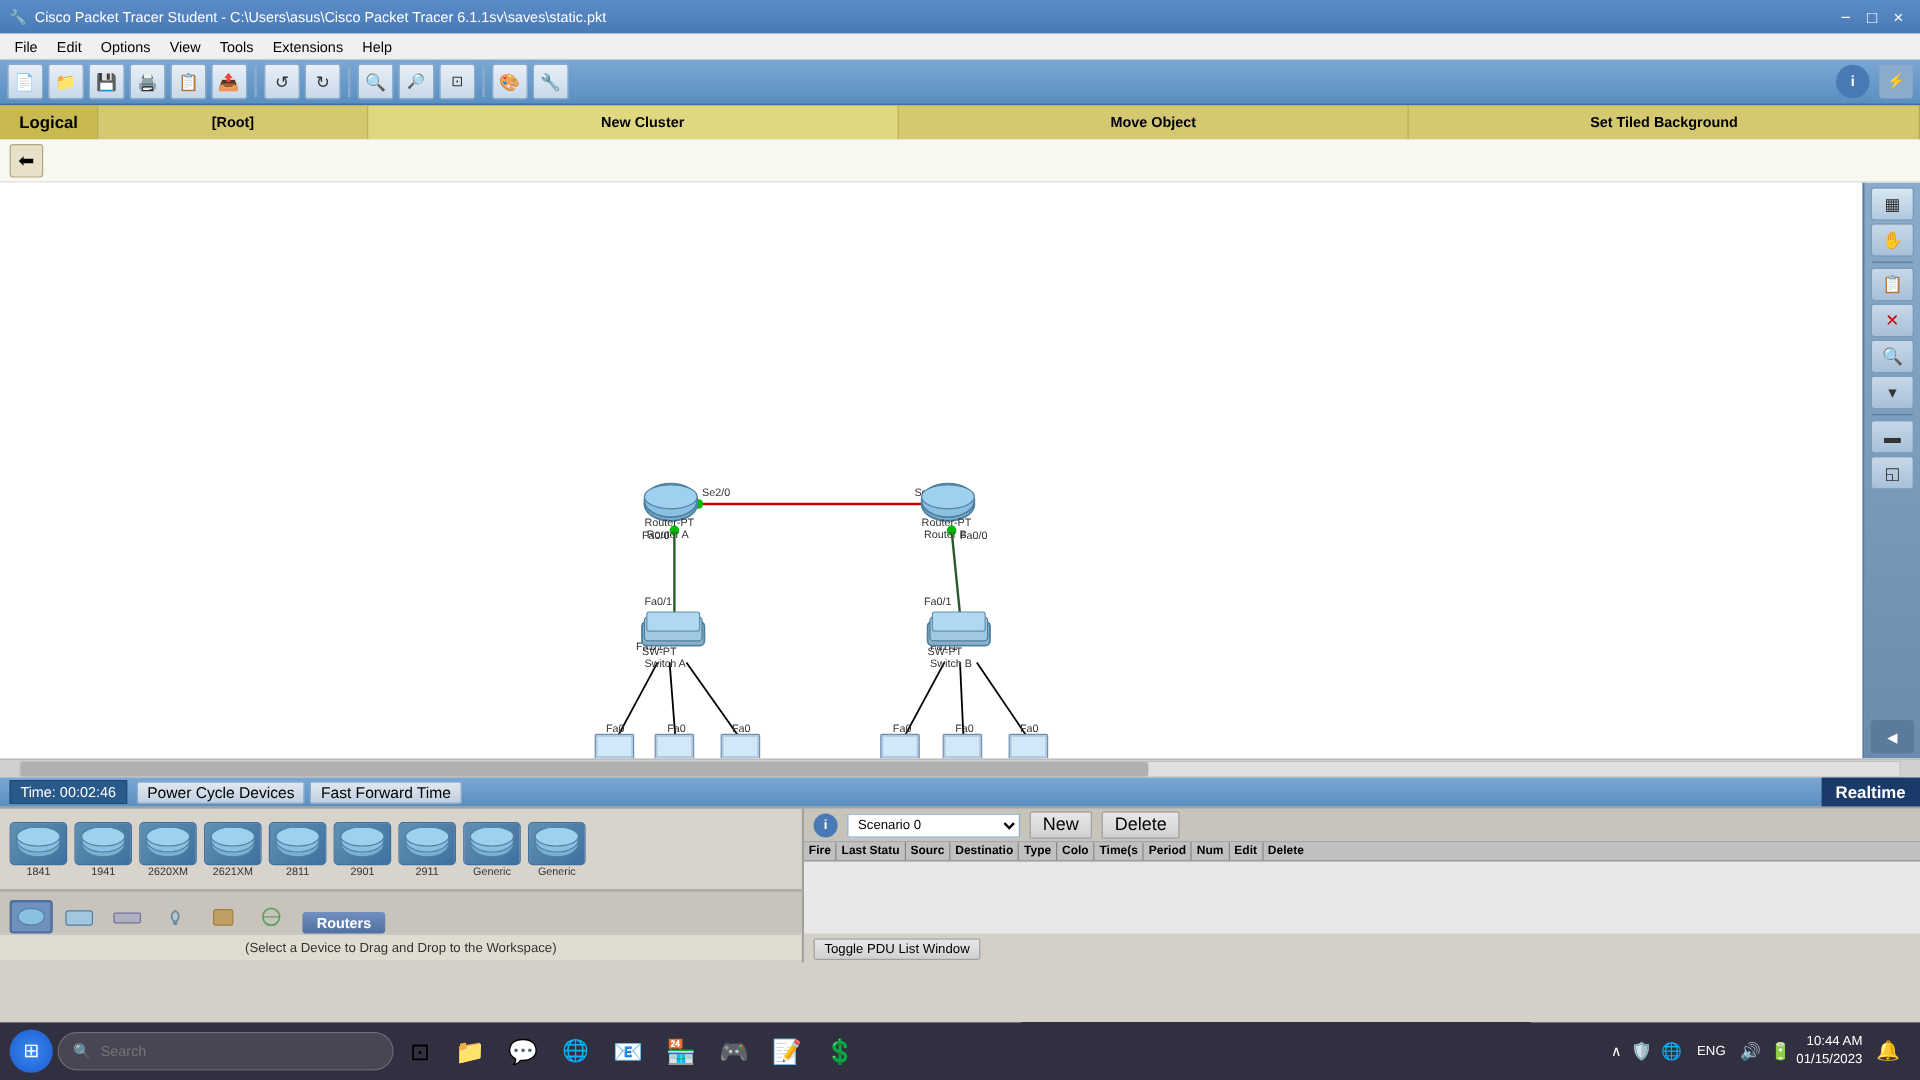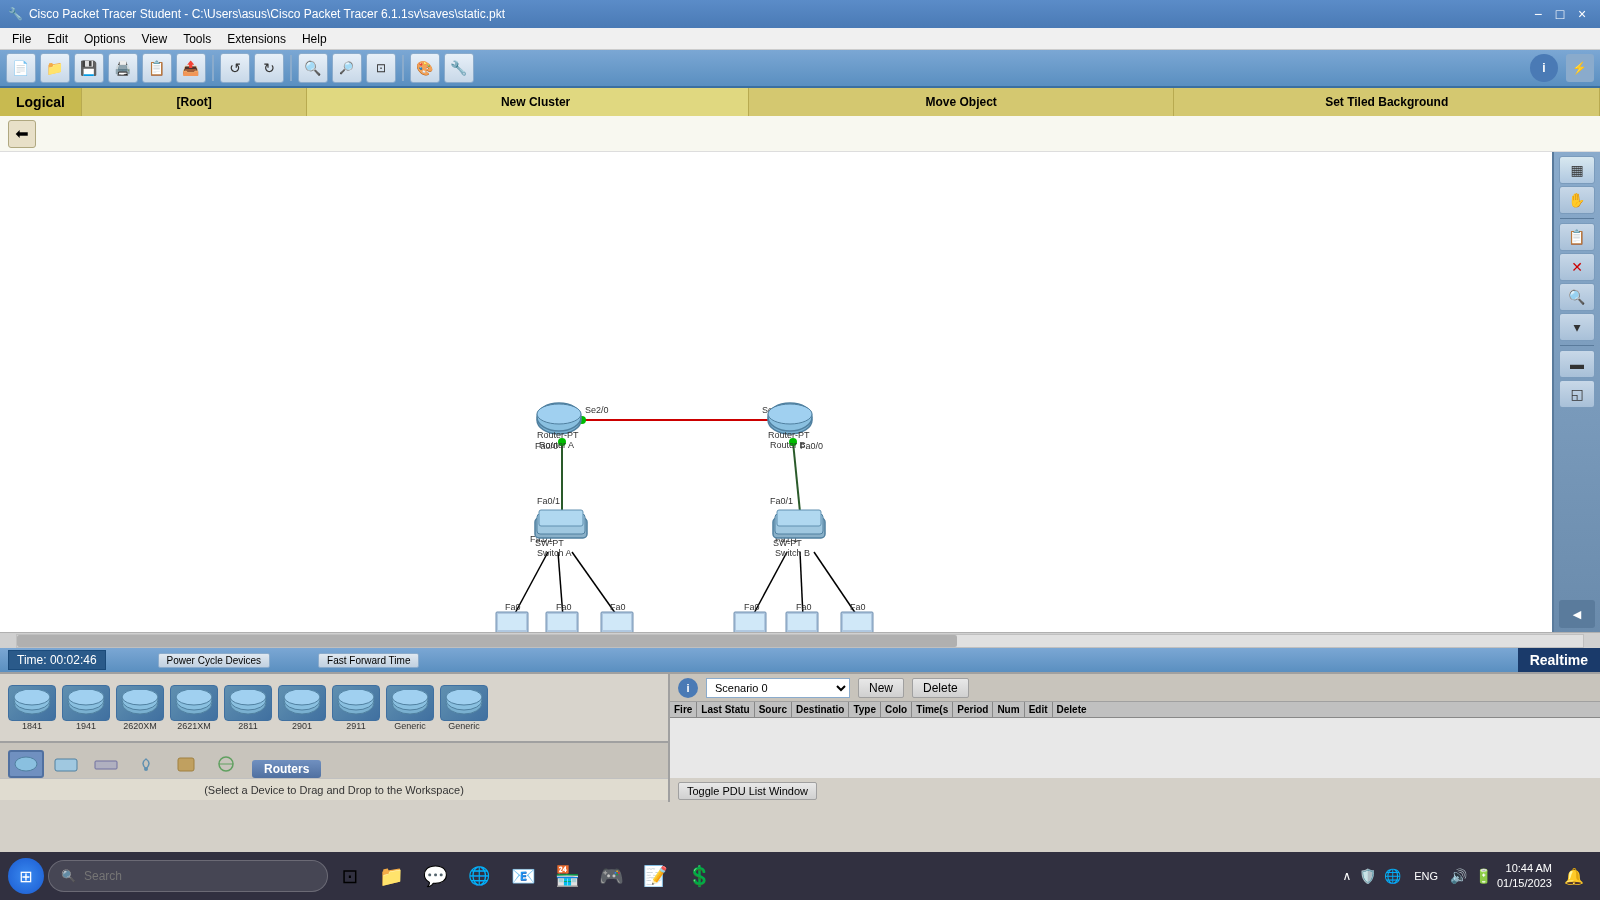--- a/index.html
+++ b/index.html
@@ -163,24 +163,23 @@
       border: 1px solid #1a4a7a;
       margin-right: 8px;
       font-size: 12px;
     }
     .status-btn {
       background: linear-gradient(to bottom, #e0e8f0 0%, #c0d0e0 100%);
       border: 1px solid #8aabcc;
       color: #000;
       padding: 1px 8px;
       cursor: pointer;
-      font-size: 10px;
+      font-size: 13px;
       border-radius: 2px;
       margin-right: 4px;
-      margin-left: 44px;
     }
     #realtime-badge {
       position: absolute;
       right: 0;
       background: #1a3a6a;
       color: white;
       padding: 2px 12px;
       font-size: 14px;
       font-weight: bold;
       height: 24px;
@@ -284,21 +283,21 @@
       border: 1px solid #8aabcc;
       background: white;
       font-size: 11px;
       width: 144px;
     }
     .scenario-btn {
       padding: 2px 10px;
       background: linear-gradient(to bottom, #e8e8e8 0%, #d0d0d0 100%);
       border: 1px solid #a0a0a0;
       cursor: pointer;
-      font-size: 12px;
+      font-size: 15px;
       border-radius: 2px;
     }
     #pdu-table-header {
       display: grid;
       grid-template-columns: 50px 80px 70px 90px 60px 60px 60px 50px 60px 60px;
       background: #b0b0b0;
       border-bottom: 1px solid #888;
     }
     .pdu-col-header {
       padding: 2px 4px;

